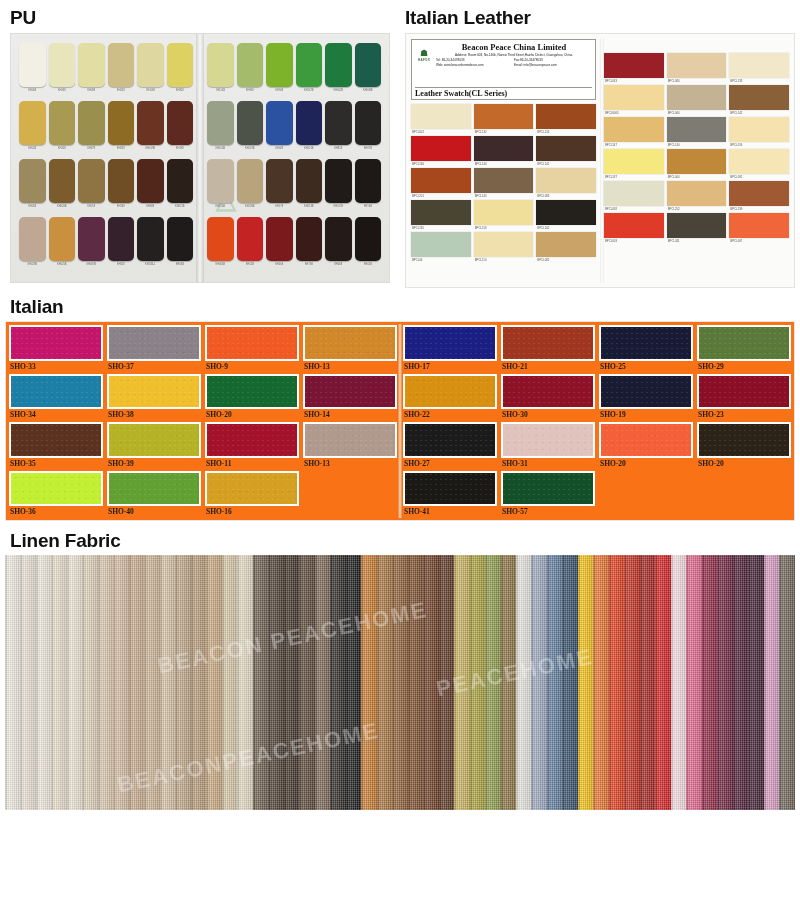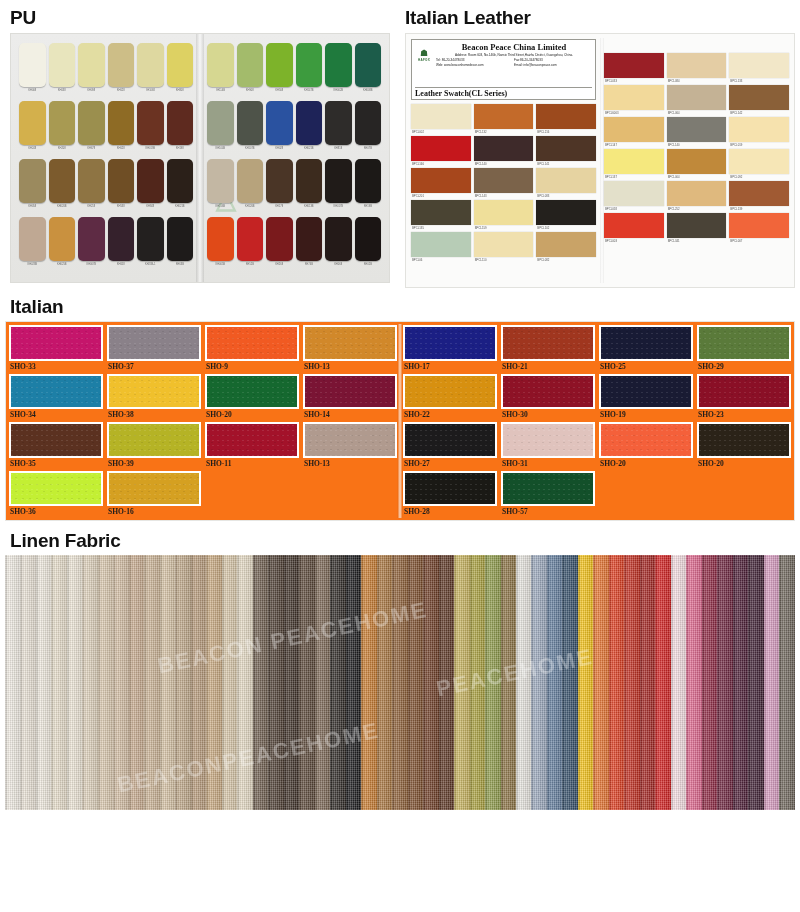--- a/index.html
+++ b/index.html
@@ -644,20 +644,26 @@
               <div class="cash-code">SHO-13</div>
             </div>
             <div class="cash-cell">
               <div class="cash-card">
                 <div class="cash-chip" style="background: rgb(195, 239, 51);"></div>
               </div>
               <div class="cash-code">SHO-36</div>
             </div>
             <div class="cash-cell">
               <div class="cash-card">
+                <div class="cash-chip" style="background: rgb(98, 160, 52);"></div>
+              </div>
+              <div class="cash-code">SHO-40</div>
+            </div>
+            <div class="cash-cell">
+              <div class="cash-card">
                 <div class="cash-chip" style="background: rgb(213, 160, 33);"></div>
               </div>
               <div class="cash-code">SHO-16</div>
             </div>
           </div>
         <div class="cash-page" id="cash-right">
             <div class="cash-cell">
               <div class="cash-card">
                 <div class="cash-chip" style="background: rgb(27, 31, 132);"></div>
               </div>
@@ -726,21 +732,21 @@
             <div class="cash-cell">
               <div class="cash-card">
                 <div class="cash-chip" style="background: rgb(43, 35, 24);"></div>
               </div>
               <div class="cash-code">SHO-20</div>
             </div>
             <div class="cash-cell">
               <div class="cash-card">
                 <div class="cash-chip" style="background: rgb(26, 25, 21);"></div>
               </div>
-              <div class="cash-code">SHO-28</div>
+              <div class="cash-code">SHO-41</div>
             </div>
             <div class="cash-cell">
               <div class="cash-card">
                 <div class="cash-chip" style="background: rgb(19, 80, 42);"></div>
               </div>
               <div class="cash-code">SHO-57</div>
             </div>
           </div>
       </div>
     </div>

